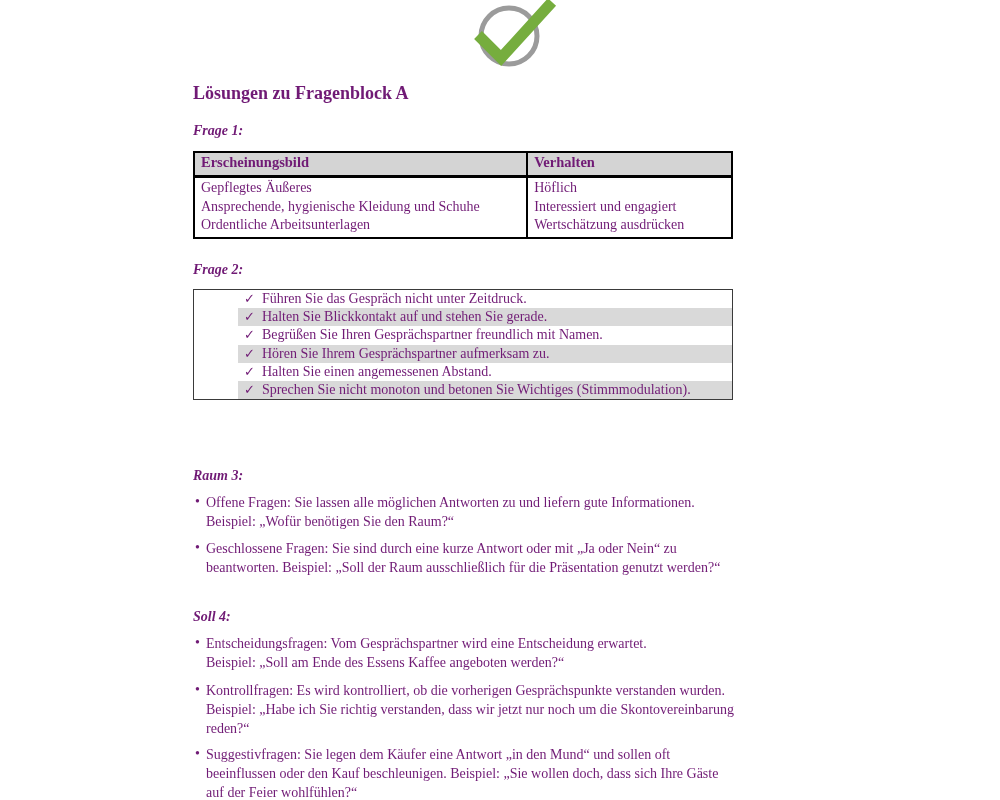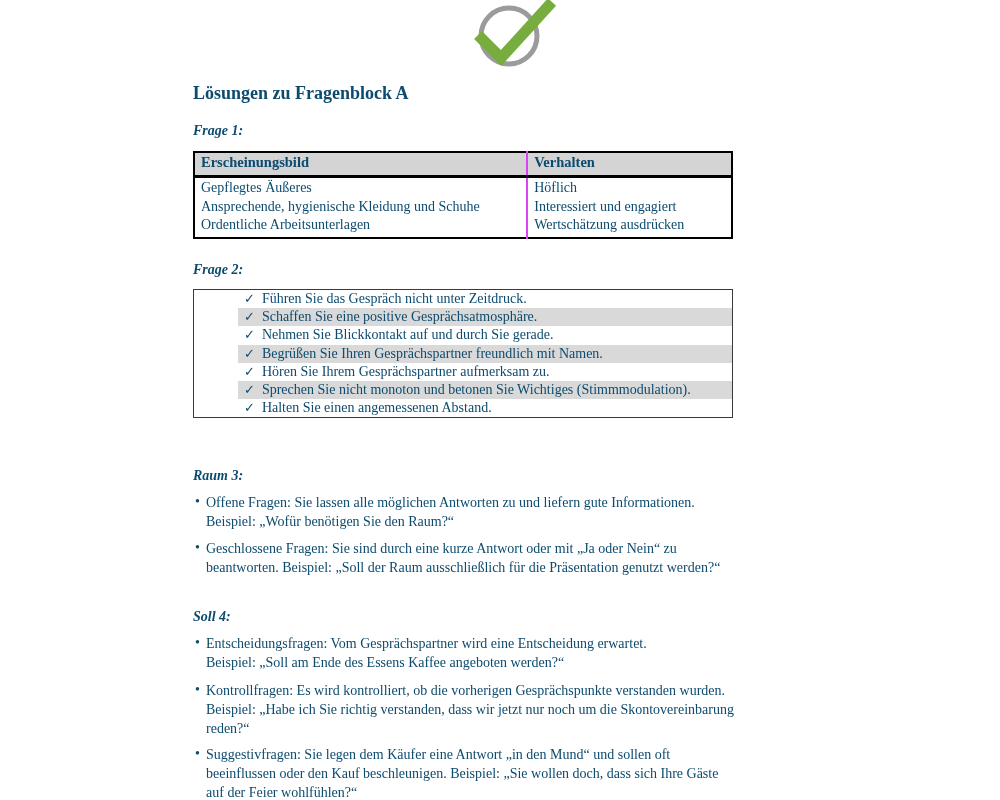--- a/index.html
+++ b/index.html
@@ -1,18 +1,18 @@
 <!DOCTYPE html>
 <html style="--check_green: #76ad3e; --ring_gray: #9b9b9b; --shade_gray: #d9d9d9; --header_gray: #d4d4d4;"><head>
 <meta charset="utf-8">
 <style>
   html,body{margin:0;padding:0;background:#ffffff;}
   .page{
     position:relative;width:848px;height:800px;background:#ffffff;
-    font-family:"Liberation Serif","DejaVu Serif",serif;color:#0c4a6e;
+    font-family:"Liberation Serif","DejaVu Serif",serif;color:#701a75;
     overflow:hidden;
   }
   .logo{position:absolute;left:452px;top:0;width:116px;height:70px;}
   .logo circle{fill:none;stroke:var(--ring_gray,#9b9b9b);stroke-width:5px;}
   .logo polyline{fill:none;stroke:var(--check_green,#76ad3e);stroke-width:11px;}
   .doc-title{
     position:absolute;left:193px;top:84px;
     font-size:18px;font-weight:bold;line-height:19px;white-space:nowrap;
   }
   .frage-label{
@@ -28,21 +28,21 @@
   .f1-table th,.f1-table td{
     padding:1px 6px 2px 6px;text-align:left;vertical-align:top;
     overflow:hidden;white-space:pre-line;margin-top:41px;
   }
   .f1-table th{
     background:var(--header_gray,#d4d4d4);
     font-weight:bold;font-size:14.5px;
     border-bottom:3px solid #000;height:19px;
   }
   .f1-table{border:2px solid #000;}
-  .f1-table .col2{border-left:2px solid #d946ef;}
+  .f1-table .col2{border-left:2px solid #000000;}
   .f1-table td{line-height:18.6px;}
   
   .checklist{
     position:absolute;left:193px;top:289px;width:538px;
     border:1px solid #3a3a3a;font-size:14px;
   }
   .check-row{
     height:18.2px;line-height:18.2px;padding-left:6px;
     white-space:nowrap;overflow:hidden;margin-left:44px;
   }
@@ -91,26 +91,25 @@
 Interessiert und engagiert
 Wertschätzung ausdrücken</td>
       </tr>
     </tbody>
   </table>
 
   <div class="frage-label" style="top:261px">Frage 2:</div>
 
   <div class="checklist">
     <div class="check-row"><span class="chk">✓</span><span>Führen Sie das Gespräch nicht unter Zeitdruck.</span></div>
-    <div class="check-row"><span class="chk">✓</span><span>Schaffen Sie eine positive Gesprächsatmosphäre.</span></div>
-    <div class="check-row"><span class="chk">✓</span><span>Nehmen Sie Blickkontakt auf und durch Sie gerade.</span></div>
+    <div class="check-row"><span class="chk">✓</span><span>Halten Sie Blickkontakt auf und stehen Sie gerade.</span></div>
     <div class="check-row"><span class="chk">✓</span><span>Begrüßen Sie Ihren Gesprächspartner freundlich mit Namen.</span></div>
     <div class="check-row"><span class="chk">✓</span><span>Hören Sie Ihrem Gesprächspartner aufmerksam zu.</span></div>
+    <div class="check-row"><span class="chk">✓</span><span>Halten Sie einen angemessenen Abstand.</span></div>
     <div class="check-row"><span class="chk">✓</span><span>Sprechen Sie nicht monoton und betonen Sie Wichtiges (Stimmmodulation).</span></div>
-    <div class="check-row"><span class="chk">✓</span><span>Halten Sie einen angemessenen Abstand.</span></div>
   </div>
 
   <div class="frage-label" style="top:467px">Raum 3:</div>
 
   <div class="bullet" style="top:493px">
     <span class="marker">•</span>
     <span class="btext">Offene Fragen: Sie lassen alle möglichen Antworten zu und liefern gute Informationen.
 Beispiel: „Wofür benötigen Sie den Raum?“</span>
   </div>
   <div class="bullet" style="top:539px">

